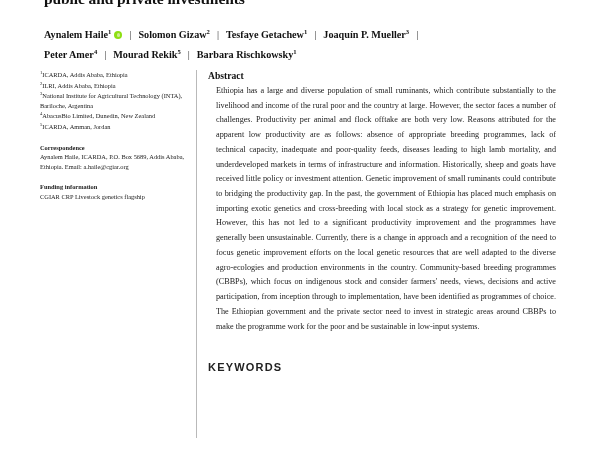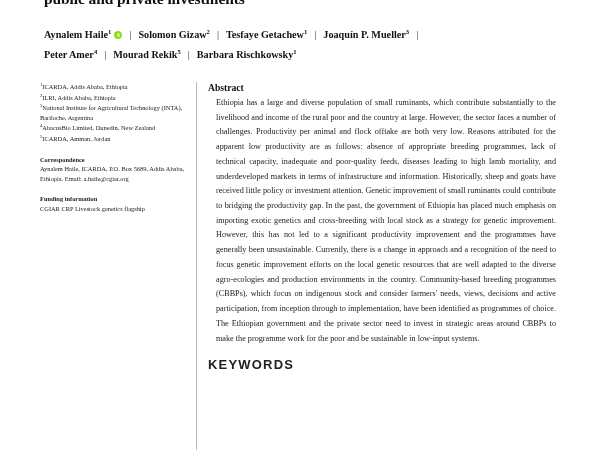--- a/index.html
+++ b/index.html
@@ -87,21 +87,21 @@
     width: 3.2px;
     height: 3.2px;
     border-radius: 50%;
     background: #cdeb8f;
   }
 
   
   .columns {
     position: absolute;
     left: 0;
-    top: 82px;
+    top: 70px;
     width: 496px;
     height: 368px;
   }
 
   .col-left {
     position: absolute;
     left: 40px;
     top: 0;
     width: 148px;
     font-family: "Liberation Serif", "DejaVu Serif", serif;
@@ -160,24 +160,24 @@
     font-size: 8.2px;
     line-height: 14.72px;
     text-align: justify;
     color: #1b1b1b;
     hyphens: auto;
     margin-left: 8px;
   }
   .kw-head {
     font-family: "Liberation Sans", "DejaVu Sans", sans-serif;
     font-weight: bold;
-    font-size: 13px;
+    font-size: 11px;
     letter-spacing: 1.2px;
     color: #222;
-    margin-top: 11px;
+    margin-top: 27px;
   }
   .kw-body {
     font-family: "Liberation Serif", "DejaVu Serif", serif;
     font-size: 8.2px;
     line-height: 14px;
     color: #1b1b1b;
     margin-top: 3px;
   }
 </style>
 </head>

